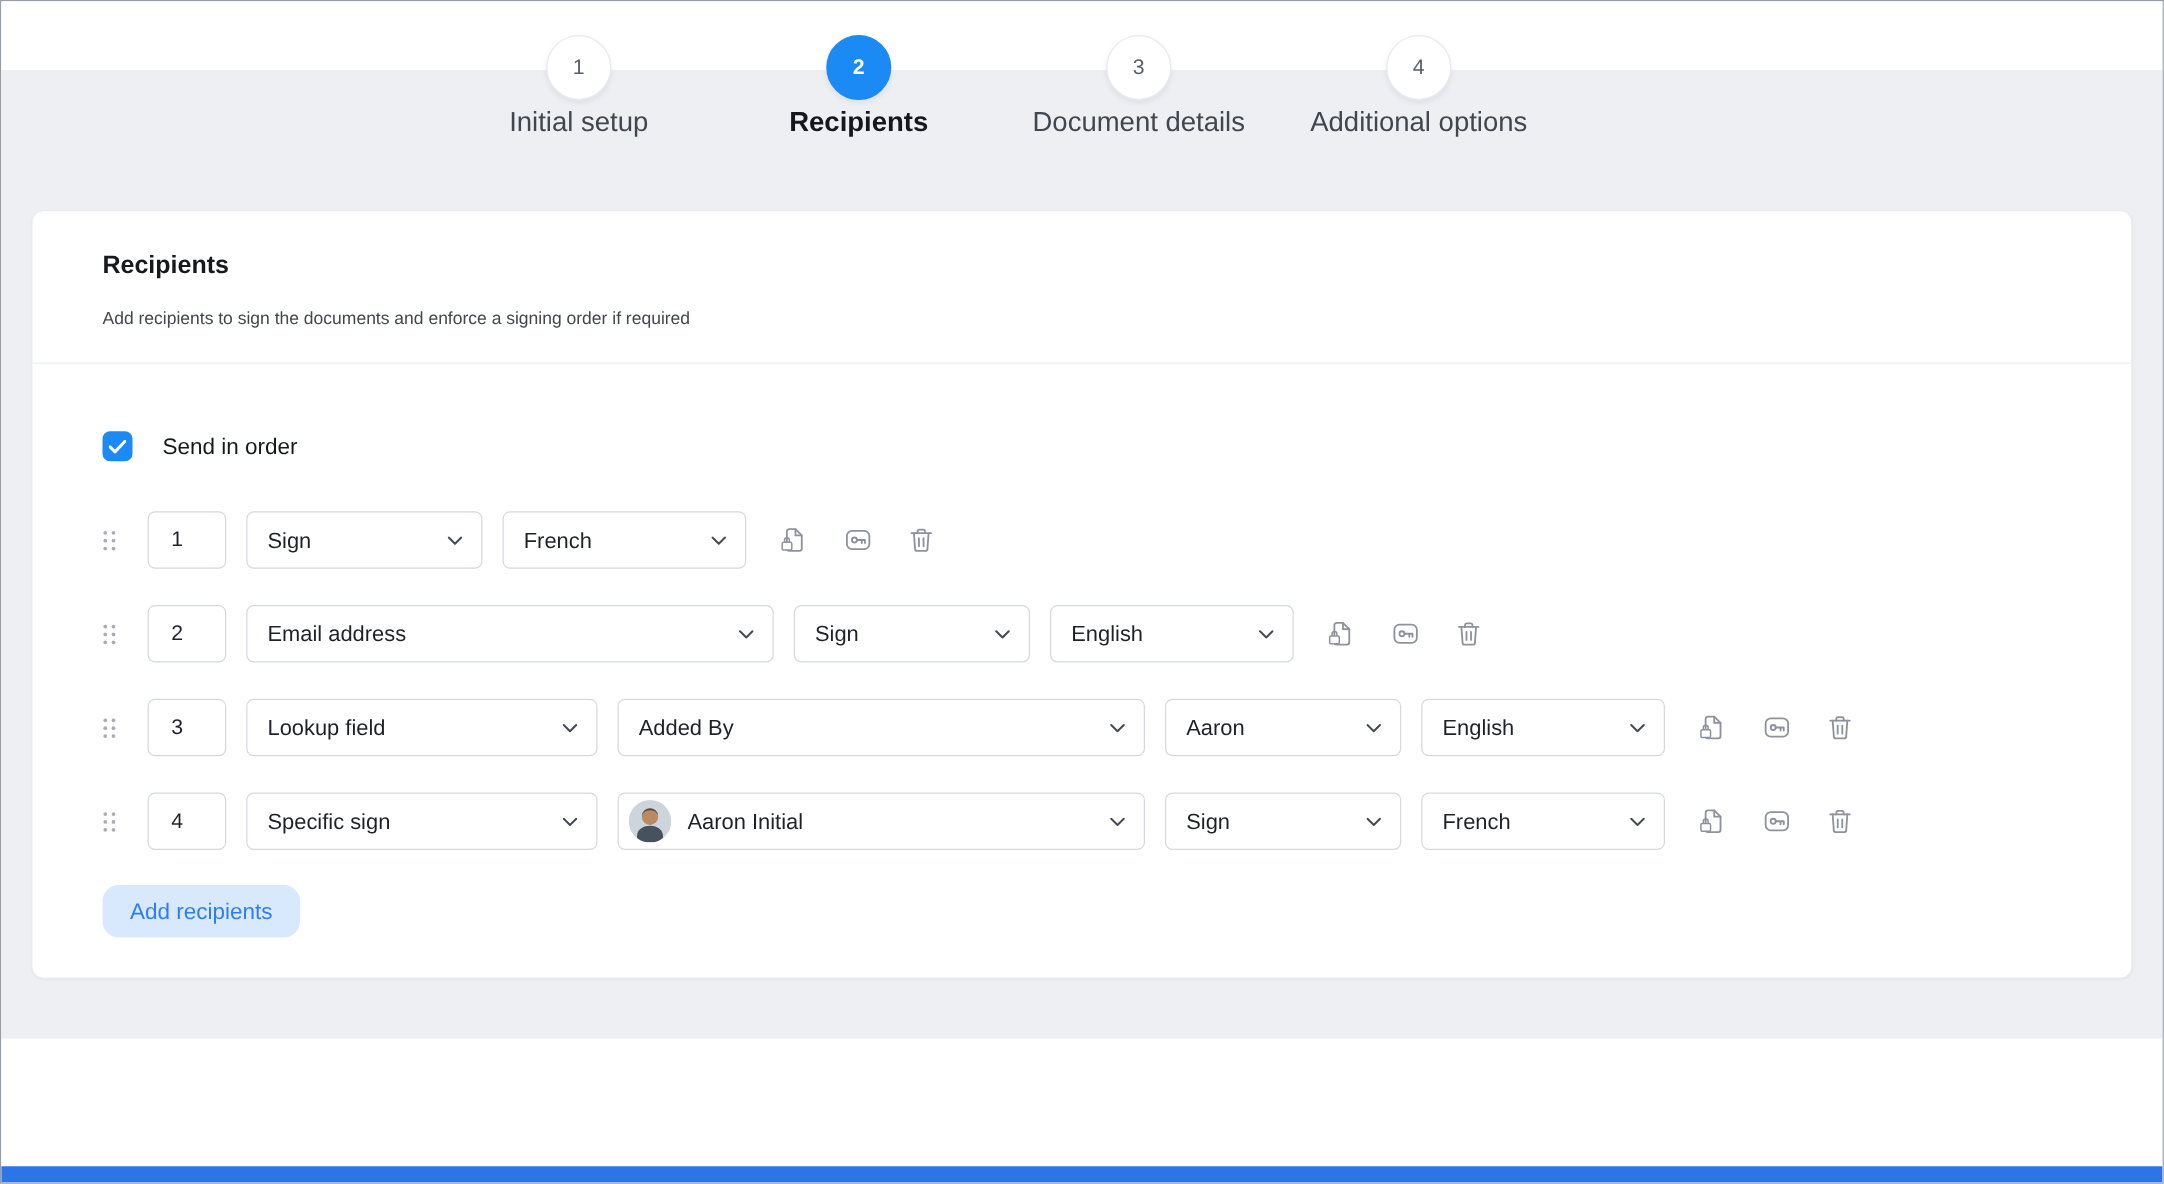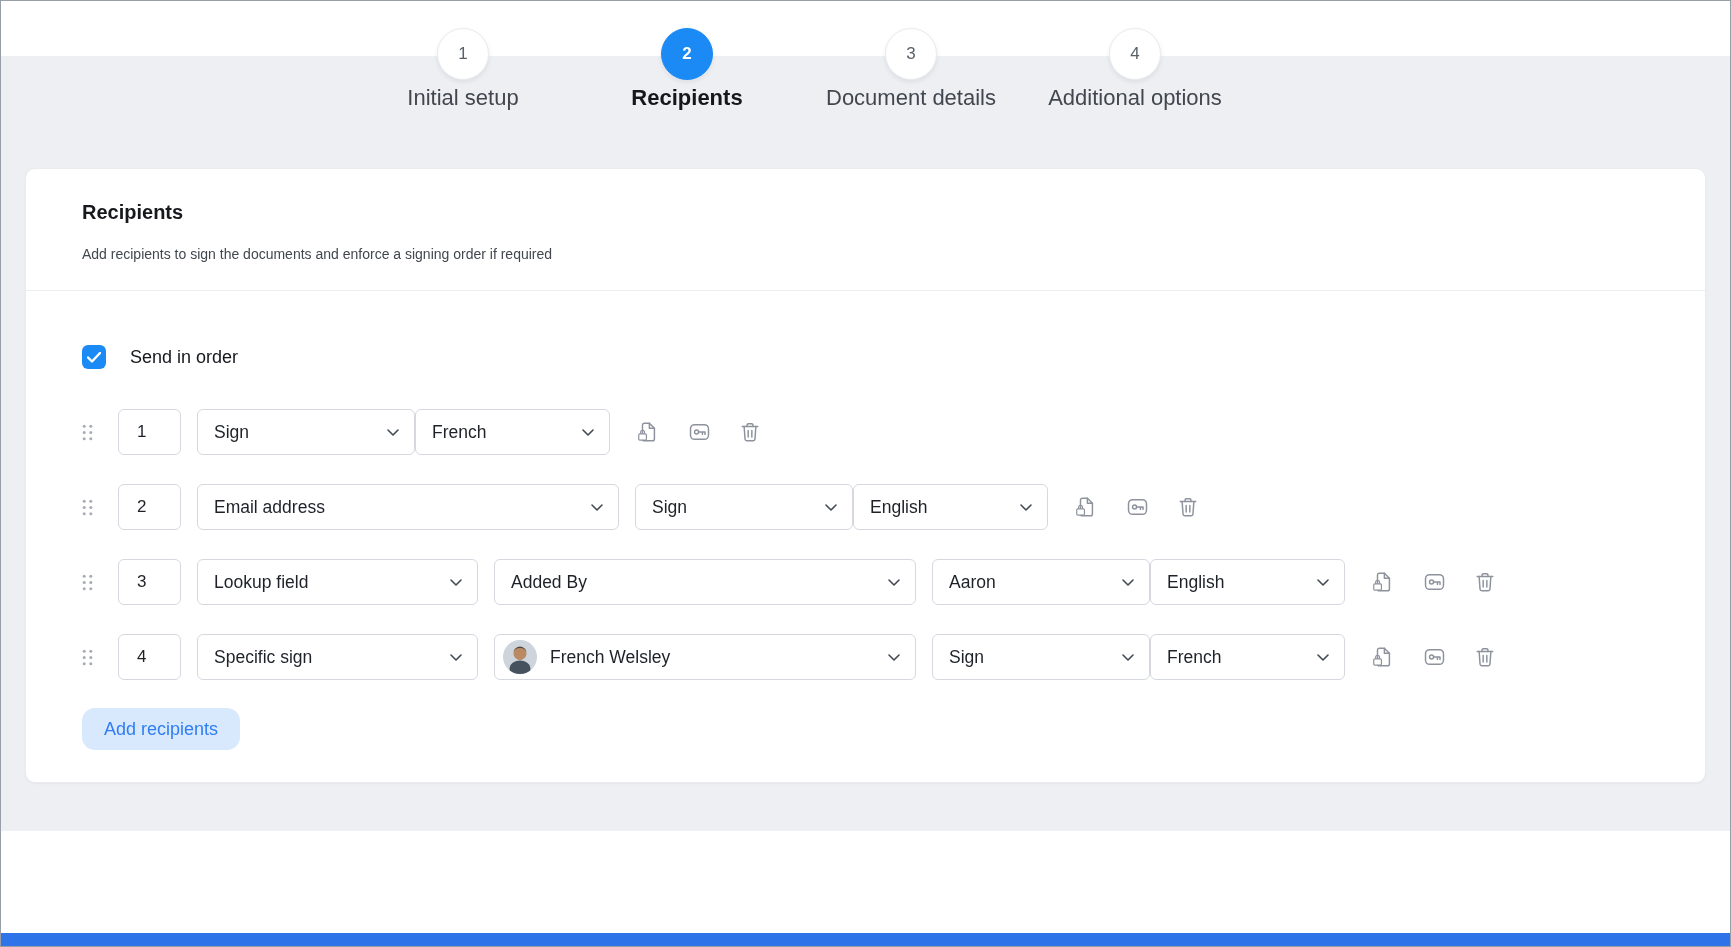--- a/index.html
+++ b/index.html
@@ -65,21 +65,21 @@
   }
   .select {
     height: 46px; border: 1px solid #d5d9df; border-radius: 6px; background: #fff;
     display: flex; align-items: center; padding: 0 15px 0 16px; cursor: pointer;
   }
   .select-label { flex: 1; font-size: 17.5px; color: #1e2228; white-space: nowrap; overflow: hidden; }
   .chevron { flex: 0 0 auto; margin-left: 10px; display: flex; }
   .type-select { width: 281px; margin-right: 16px; flex: 0 0 auto; }
   .value-cell { width: 422px; margin-right: 16px; display: flex; flex: 0 0 auto; }
   .value-cell .select { flex: 1; min-width: 0; }
-  .action-select { width: 218px; margin-right: 0; flex: 0 0 auto; }
+  .action-select { width: 189px; margin-right: 16px; flex: 0 0 auto; }
   .lang-select { width: 195px; flex: 0 0 auto; }
 
   .kind-static .select { flex: 0 0 auto; background: #eceef2; border: none; padding: 0 24px; }
   .kind-static .select-label { flex: 0 0 auto; }
 
   .avatar {
     display: none; width: 34px; height: 34px; border-radius: 50%;
     overflow: hidden; margin-right: 13px; flex: 0 0 auto;
   }
   .kind-user .select { padding-left: 8px; }
@@ -408,21 +408,21 @@
     <div class="value-cell kind-user">
       <div class="select">
         <span class="avatar">
           <svg width="34" height="34" viewBox="0 0 34 34">
             <rect width="34" height="34" fill="#cdd4db"></rect>
             <circle cx="17" cy="13.5" r="6.5" fill="#b98a63"></circle>
             <path d="M17 6.6a6.6 6.6 0 0 0-6.55 5.8c1-2.9 3.3-4.3 6.55-4.3s5.55 1.4 6.55 4.3A6.6 6.6 0 0 0 17 6.6z" fill="#54473c"></path>
             <path d="M17 20.5c-6.2 0-10.4 3.6-10.4 8.4V34h20.8v-5.1c0-4.8-4.2-8.4-10.4-8.4z" fill="#46525e"></path>
           </svg>
         </span>
-        <span class="select-label">French Welsley</span>
+        <span class="select-label">Aaron Initial</span>
         <span class="chevron">
           <svg width="12" height="7" viewBox="0 0 12 7">
                     <path d="M1 1l5 5 5-5" fill="none" stroke="#444b54" stroke-width="1.6" stroke-linecap="round" stroke-linejoin="round"></path>
                   </svg>
         </span>
       </div>
     </div>
 
     <div class="select action-select">
       <span class="select-label">Sign</span>

